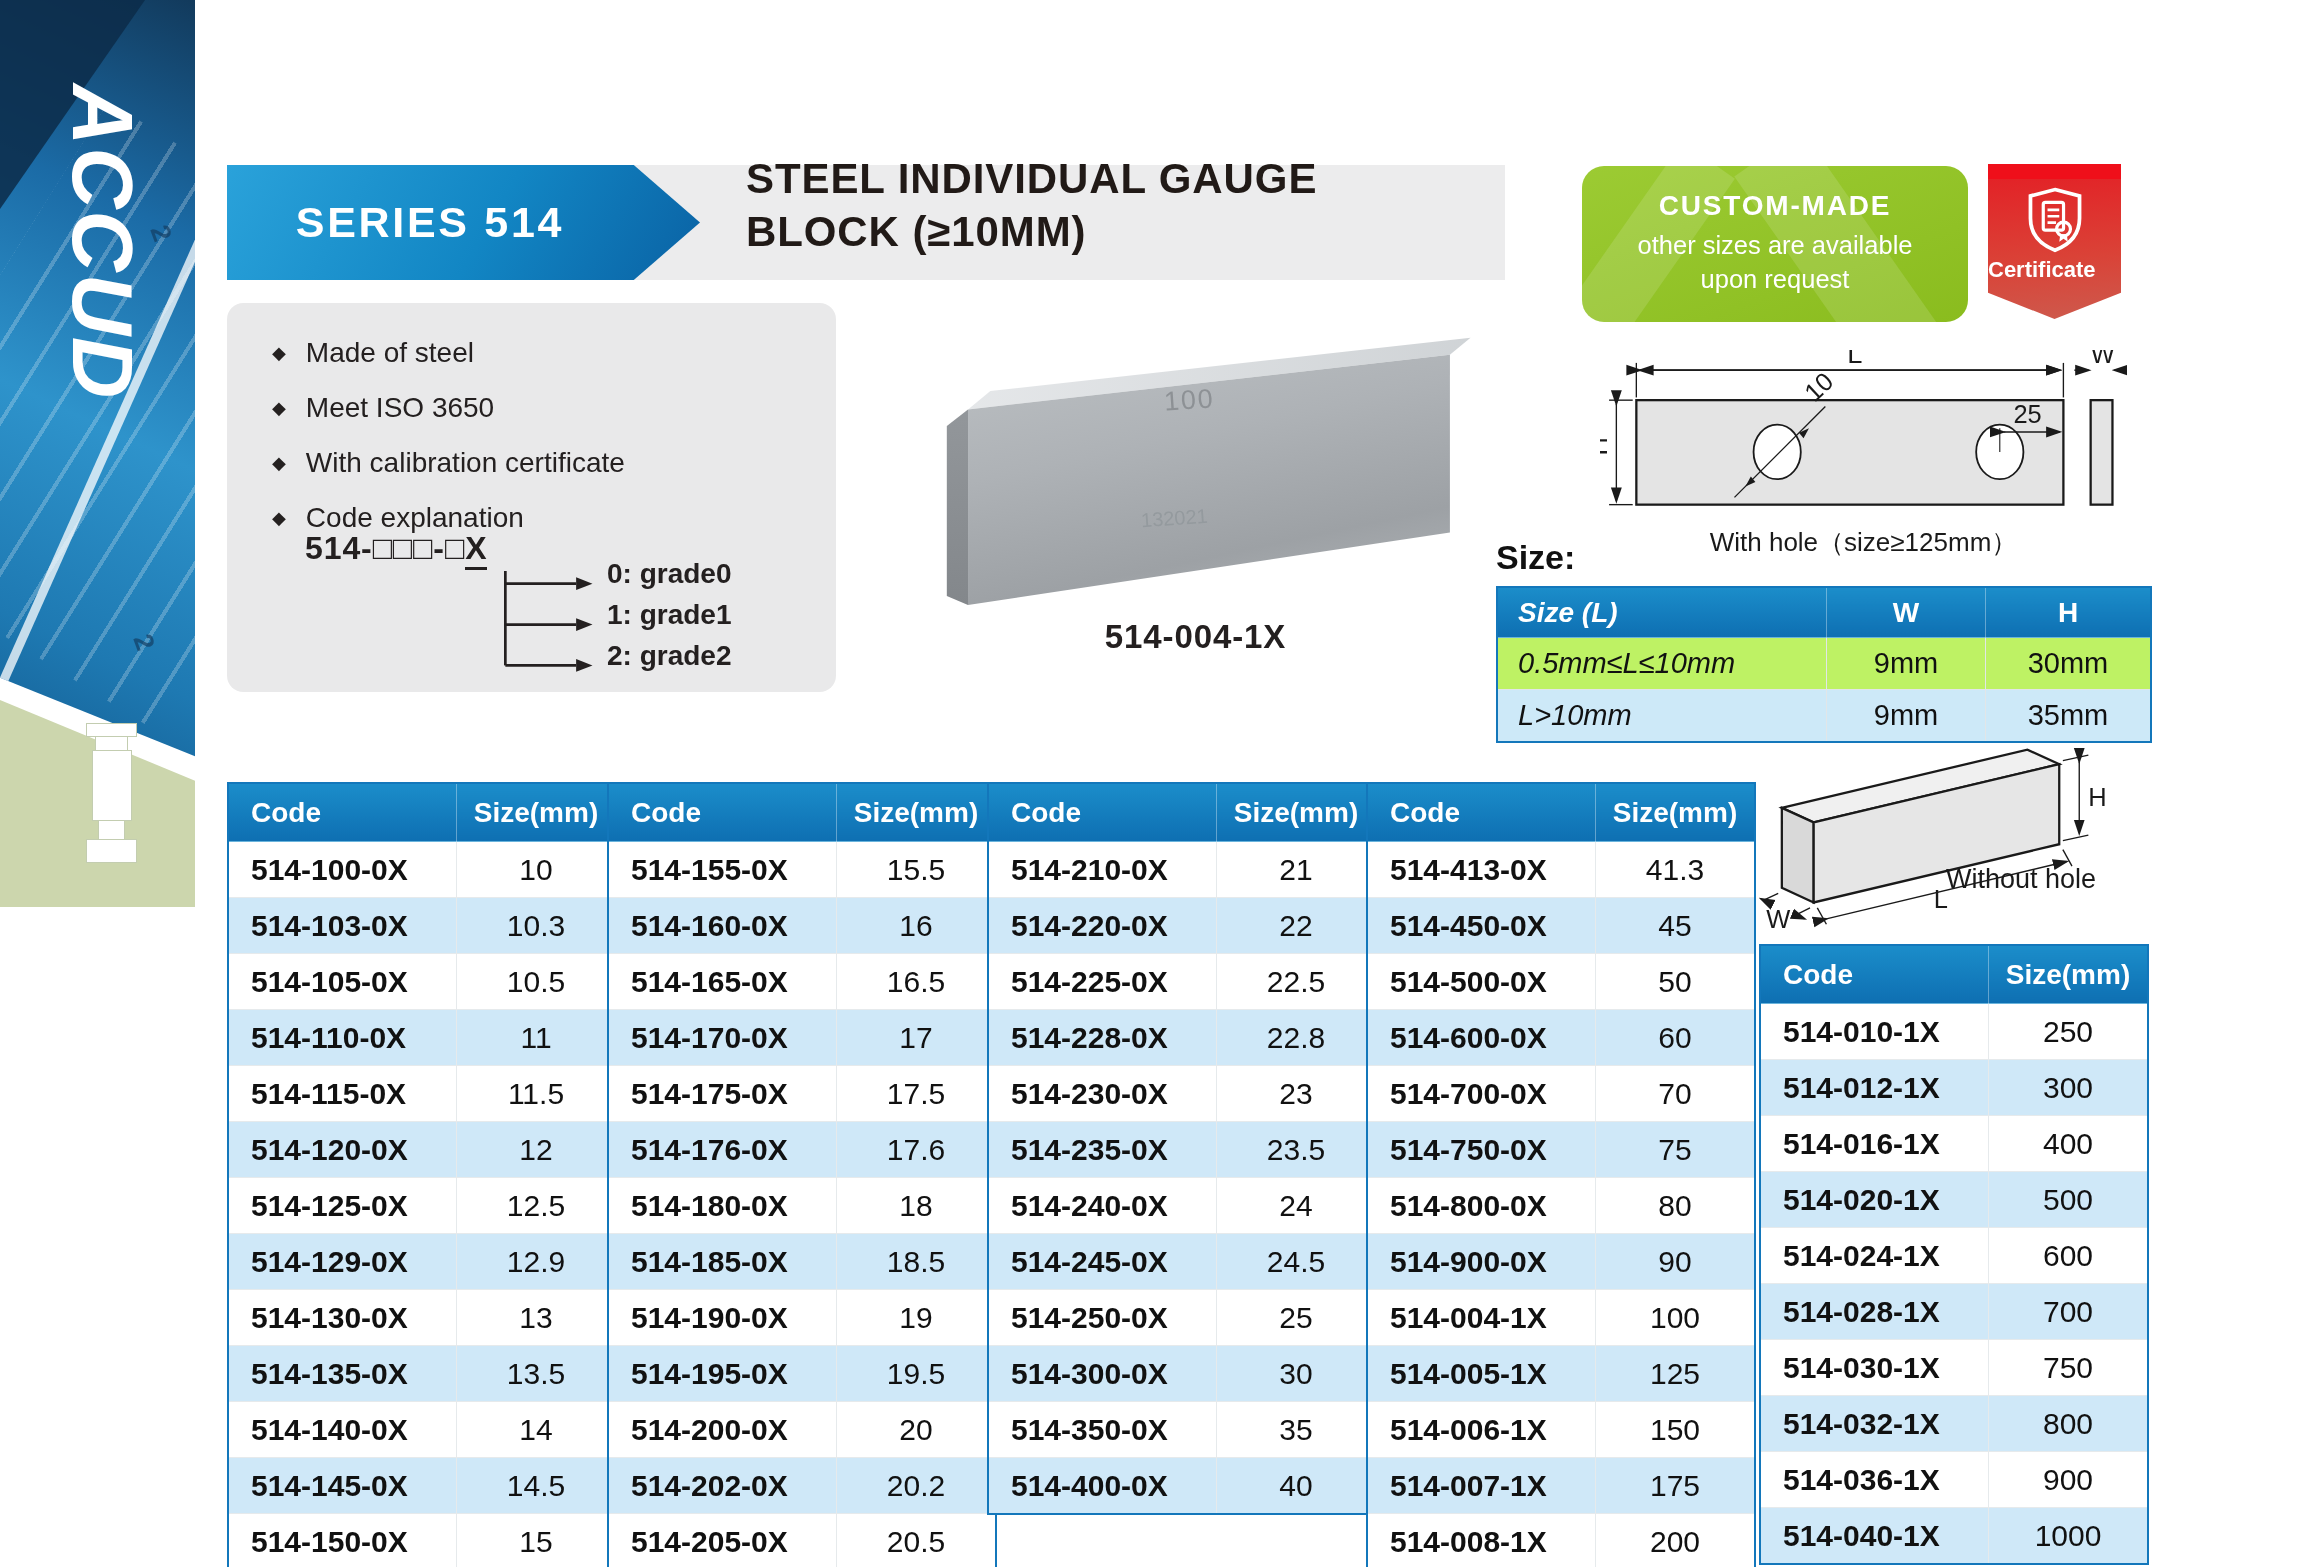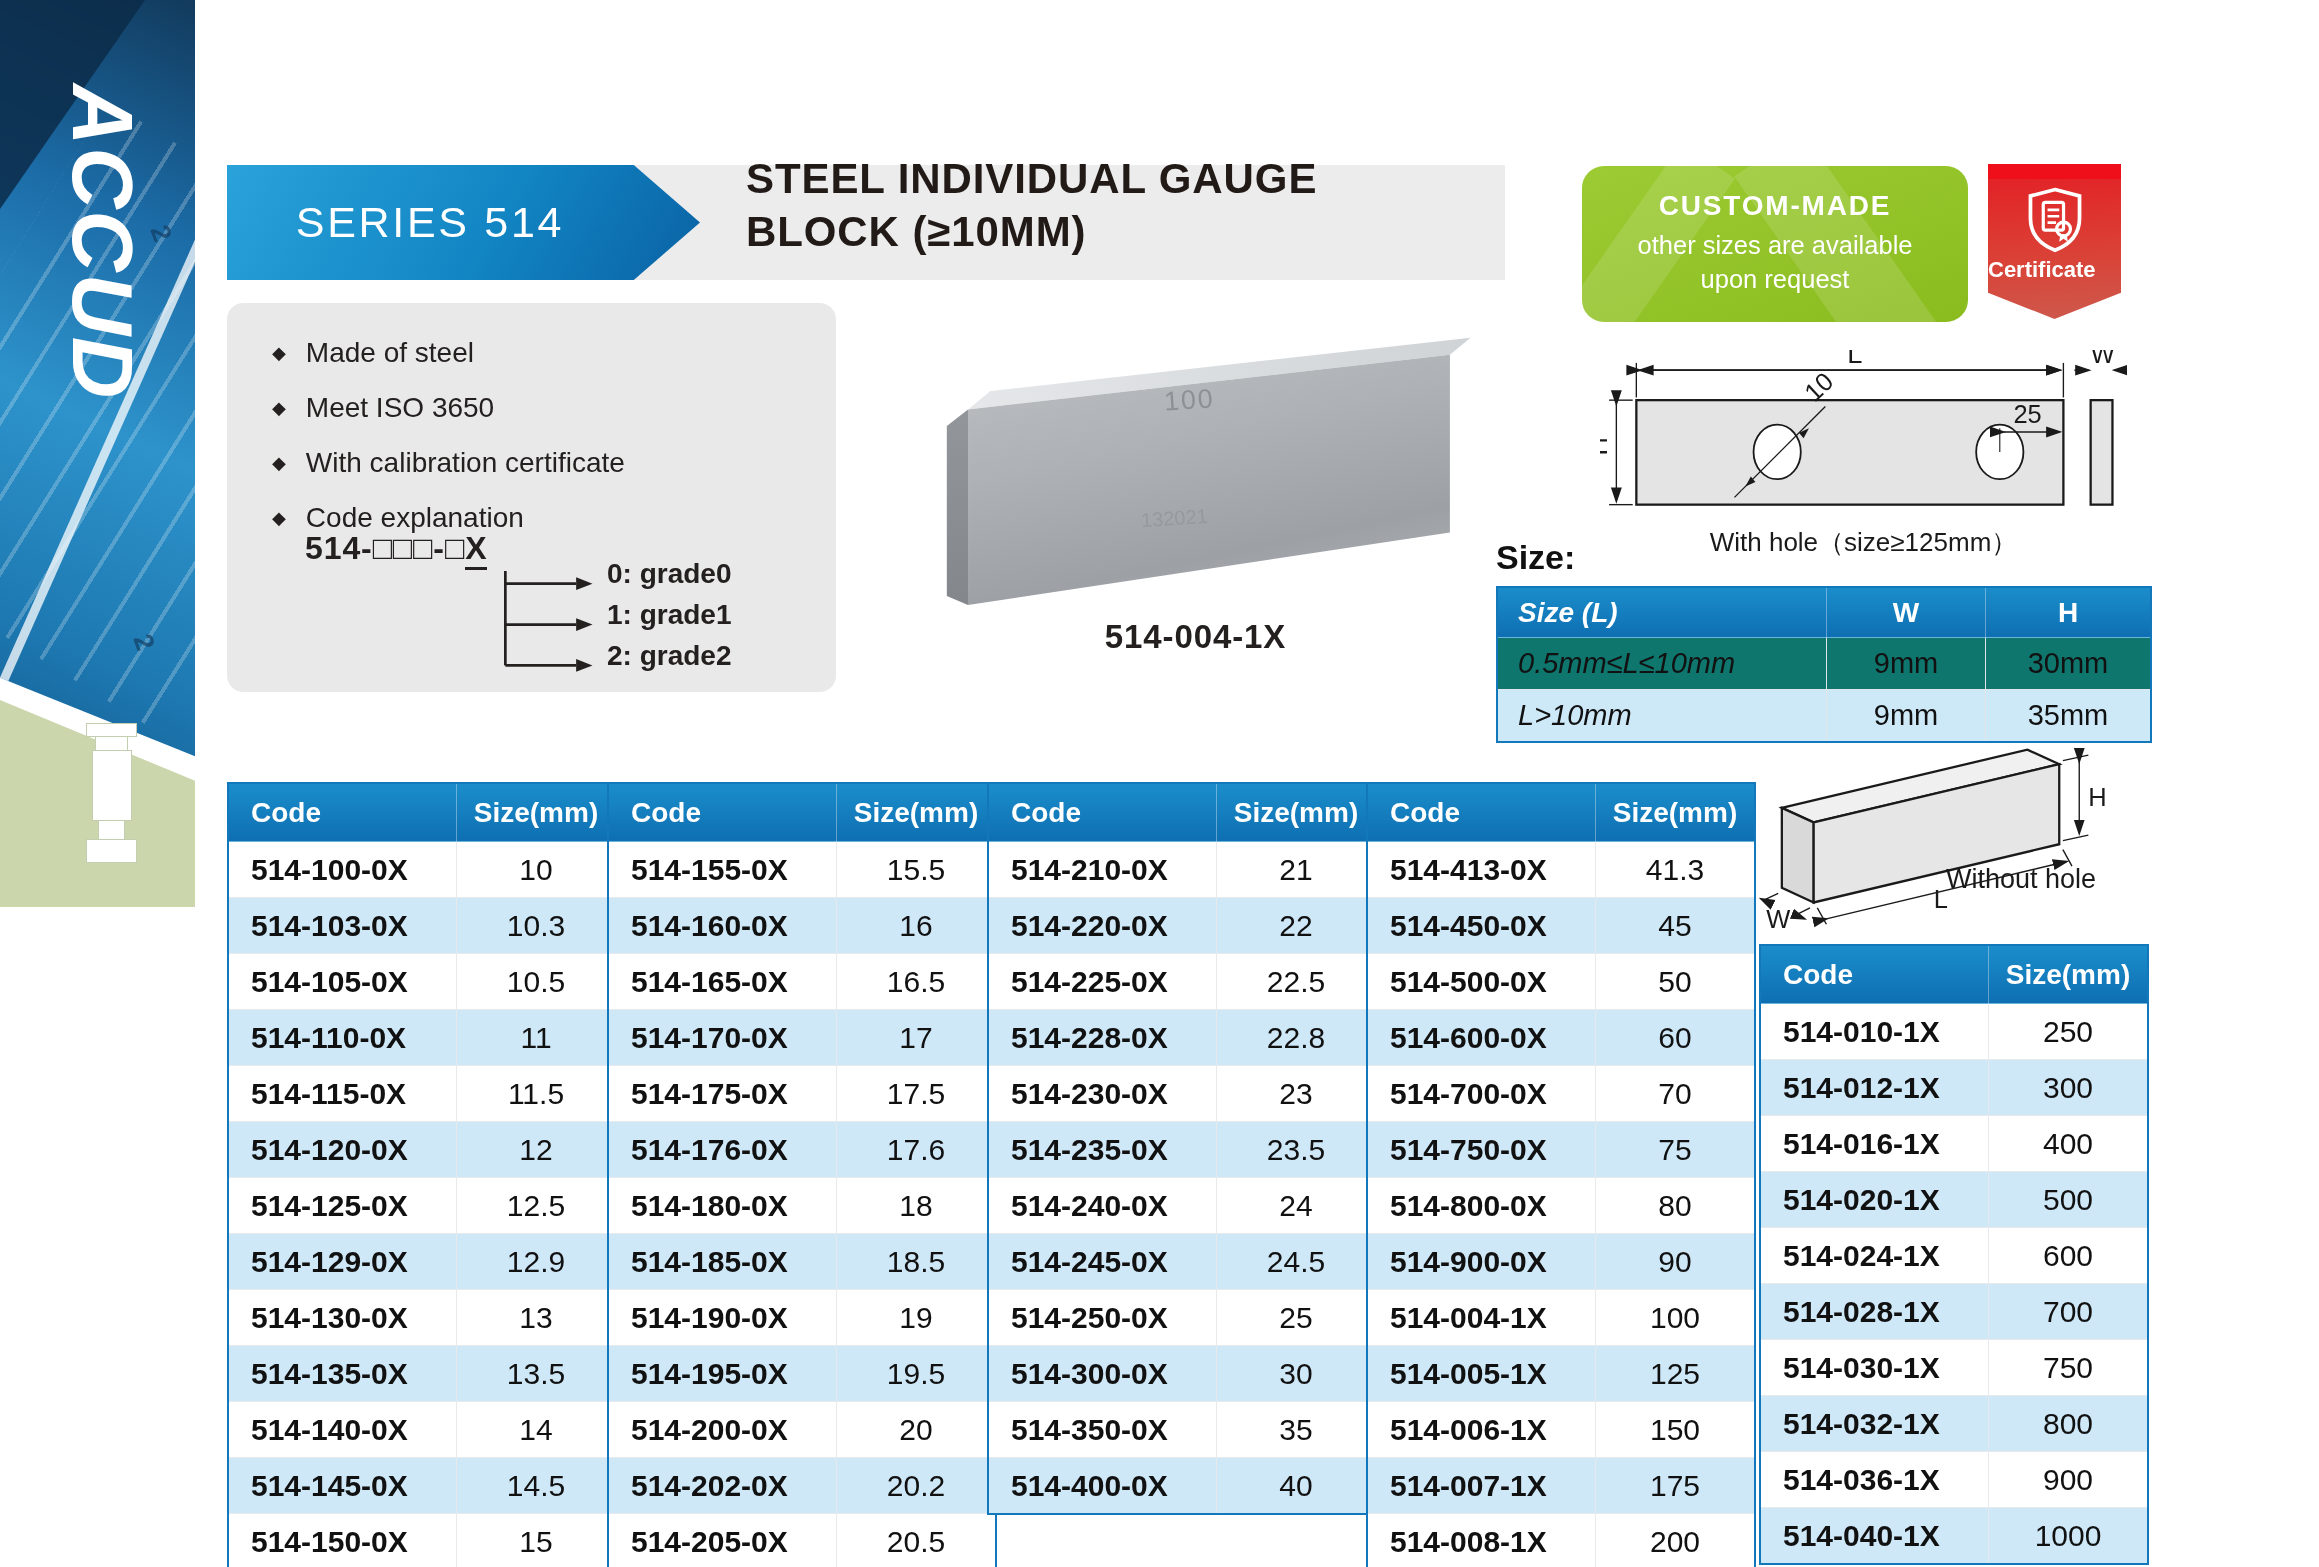--- a/index.html
+++ b/index.html
@@ -27,21 +27,21 @@
   #sb-icon .neck1{left:9px;top:12.7px;width:31px;height:13.6px;}
   #sb-icon .body{left:5.5px;top:27px;width:38px;height:69px;}
   #sb-icon .neck2{left:11.8px;top:97px;width:25.5px;height:18px;}
   #sb-icon .cap-bot{left:0;top:116px;width:49px;height:22px;}
 
   
   #gray-band{left:634px;top:165px;width:871px;height:115px;background:#ececed;}
   #series-banner{left:227px;top:165px;width:473px;height:115px;
     background:linear-gradient(120deg,#2aa2da 0%,#1286c4 55%,#0a62a4 100%);
     clip-path:polygon(0 0,86% 0,100% 50%,86% 100%,0 100%);}
-  #series-banner span{display:block;width:406px;text-align:center;line-height:115px;color:#fff;font-size:43px;font-weight:normal;letter-spacing:2.7px;}
+  #series-banner span{display:block;width:406px;text-align:center;line-height:115px;color:#fff;font-size:43px;font-weight:bold;letter-spacing:2.7px;}
   #page-title{left:746px;top:153px;width:746px;color:#211a17;font-size:42px;font-weight:bold;line-height:1.26;letter-spacing:0.9px;}
 
   #custom-made{left:1582px;top:166px;width:386px;height:156px;border-radius:22px;
     background:linear-gradient(160deg,#9ccb33,#8abc1e);overflow:hidden;}
   #custom-made .wm1,#custom-made .wm2{position:absolute;background:rgba(255,255,255,.13);}
   #custom-made .wm1{left:27px;top:-27px;width:64px;height:236px;transform:rotate(35deg);}
   #custom-made .wm2{left:218px;top:-36px;width:82px;height:255px;transform:rotate(-35deg);}
   #custom-made .cm-title{position:relative;text-align:center;margin-top:23.6px;color:#fff;font-size:28px;font-weight:bold;letter-spacing:1.8px;}
   #custom-made .cm-sub{position:relative;text-align:center;margin:7.3px 27px 0;color:#fff;font-size:25.5px;line-height:1.32;}
 
@@ -81,21 +81,21 @@
   
   #draw-hole{left:1600px;top:350px;}
   #draw-hole text{font-family:"Liberation Sans",sans-serif;fill:#1a1a1a;}
   #draw-hole-caption{left:1600px;top:525px;width:527px;text-align:center;font-size:26px;color:#1a1a1a;}
   #size-label{left:1496px;top:538px;font-size:34px;font-weight:bold;color:#111;}
 
   
   table{border-collapse:collapse;table-layout:fixed;position:absolute;}
   #size-table{left:1496px;top:586px;width:625px;}
   #size-table th{background:linear-gradient(#1b8dca,#0e6fb2);color:#fff;font-size:28px;font-weight:bold;height:47px;border:1.8px solid rgba(255,255,255,.35);}
-  #size-table td{font-size:29px;color:#111;height:49px;border:1.8px solid #e2e6e8;background:#0f766e;}
+  #size-table td{font-size:29px;color:#111;height:49px;border:1.8px solid #e2e6e8;background:#bef264;}
   #size-table tr td.col0,#size-table tr th.col0{width:307px;text-align:left;padding-left:20px;font-style:italic;}
   #size-table .col1{width:156px;text-align:center;}
   #size-table .col2{width:162px;text-align:center;}
   #size-table tbody tr:nth-child(2) td{background:#cde9f8;}
   #size-table{border:2.7px solid #1377bb;}
 
   
   .codes{width:360px;border:2.7px solid #1377bb;}
   .codes th{background:linear-gradient(#1b8dca,#0e6fb2);color:#fff;font-size:28px;font-weight:bold;height:55px;border:1.8px solid rgba(255,255,255,.35);}
   .codes td{height:53px;border:1.8px solid #e6eaec;font-size:30px;color:#111;background:#fff;}

